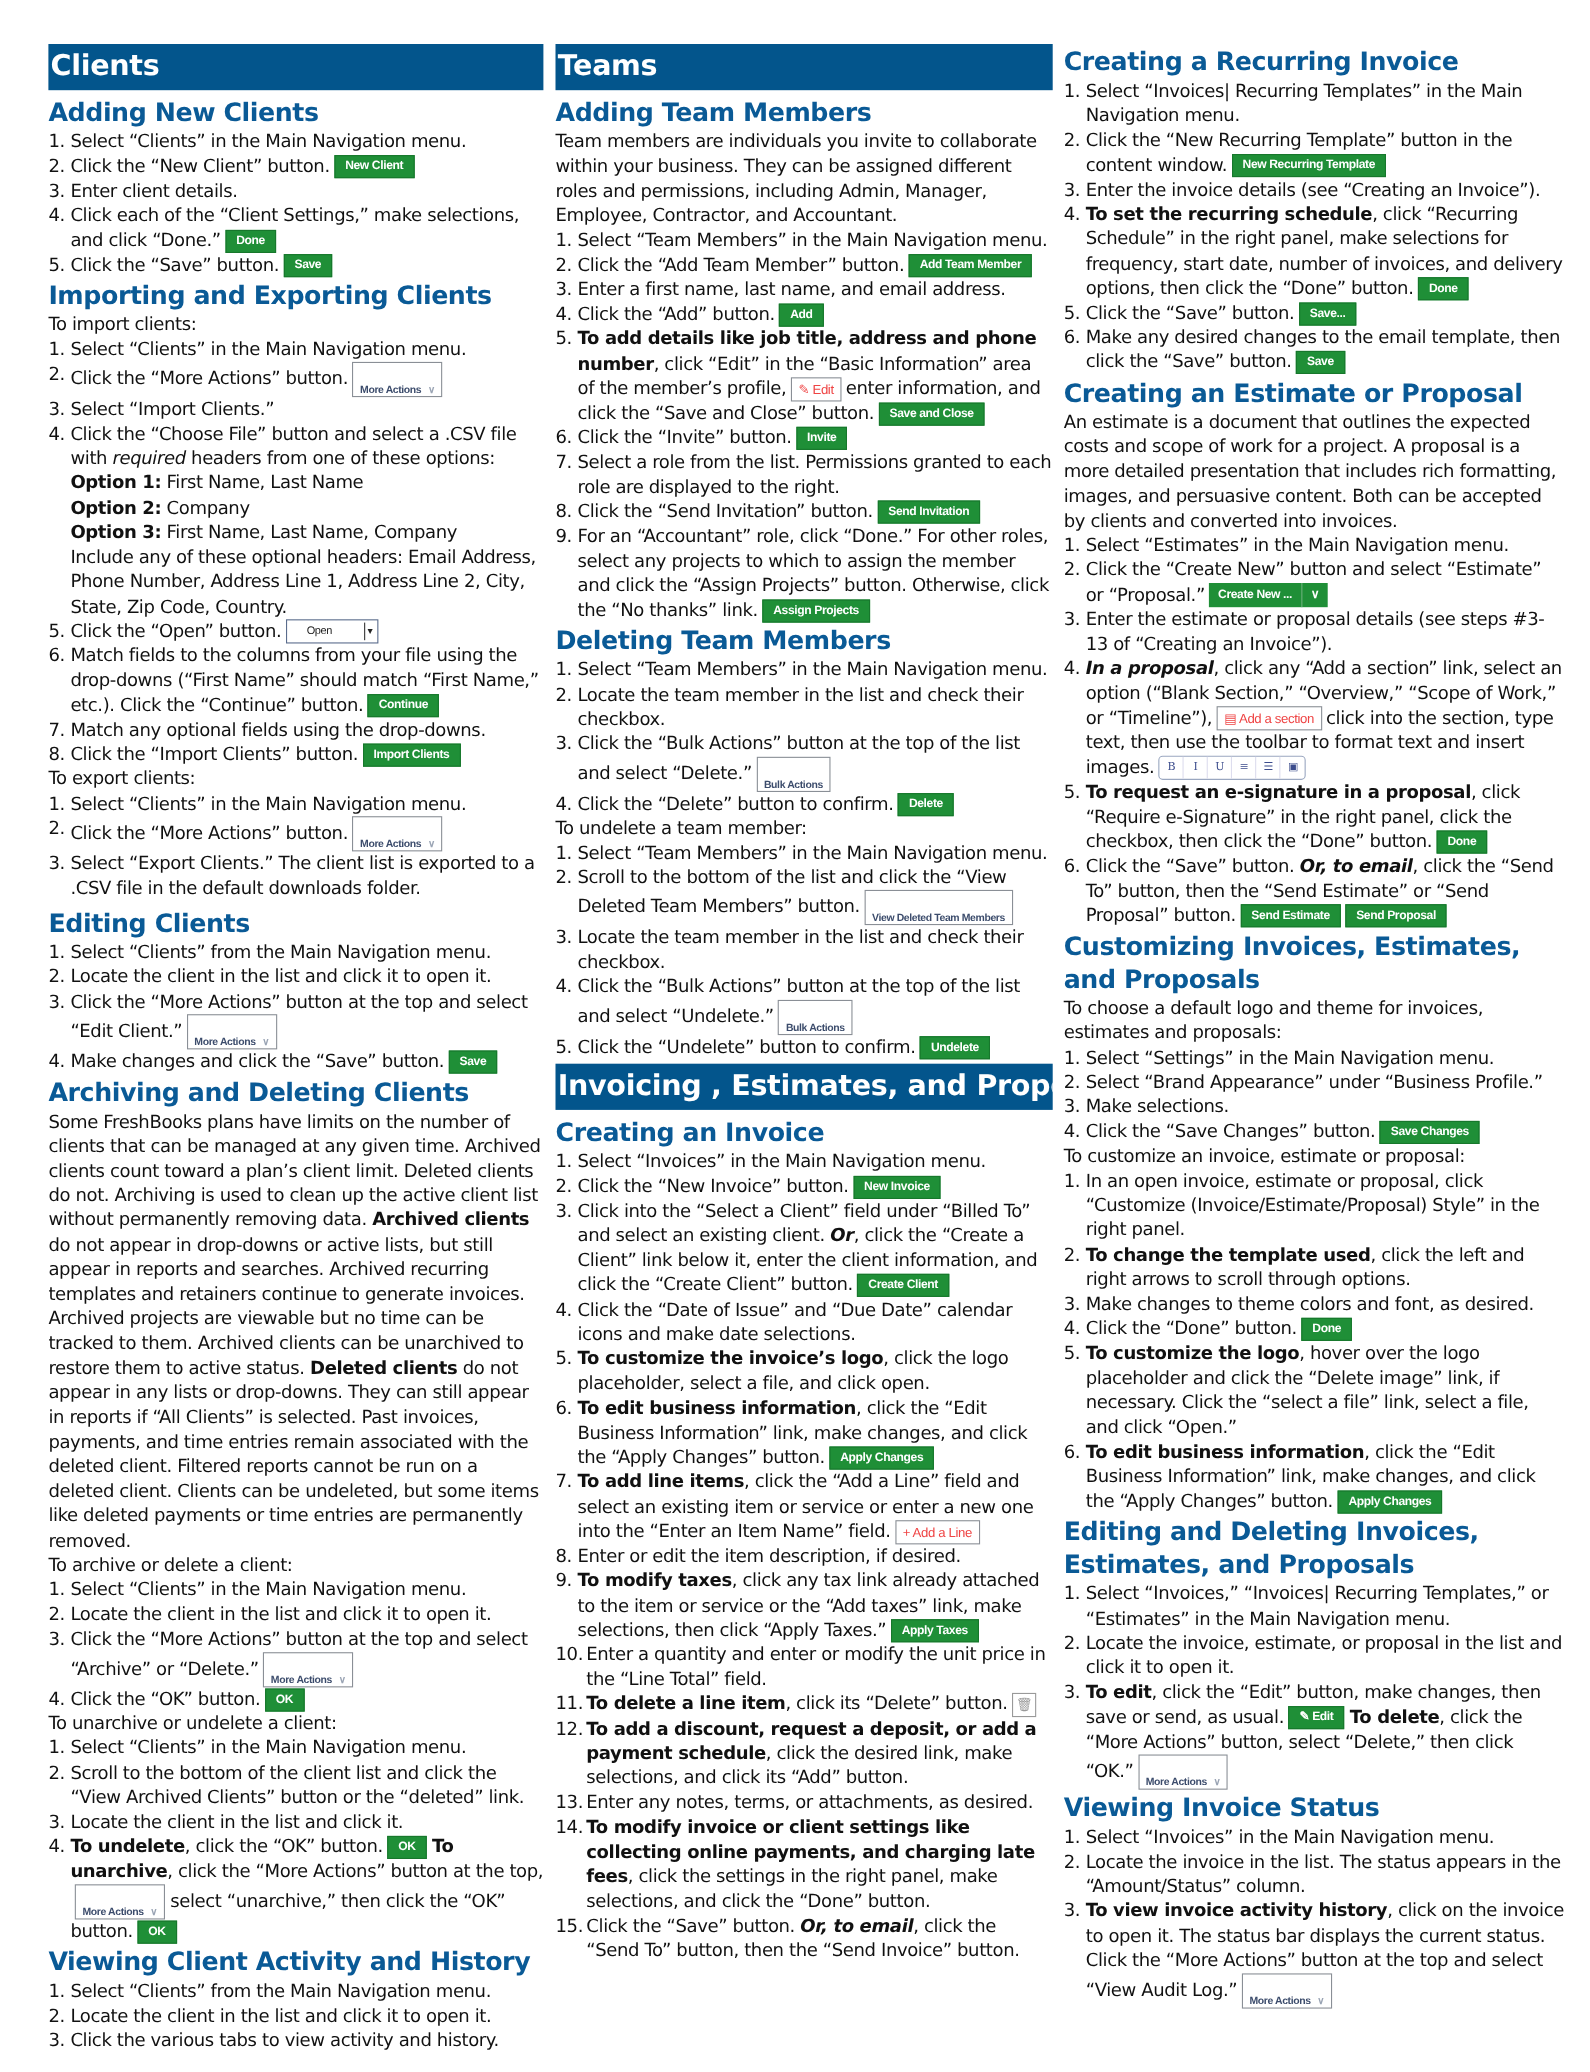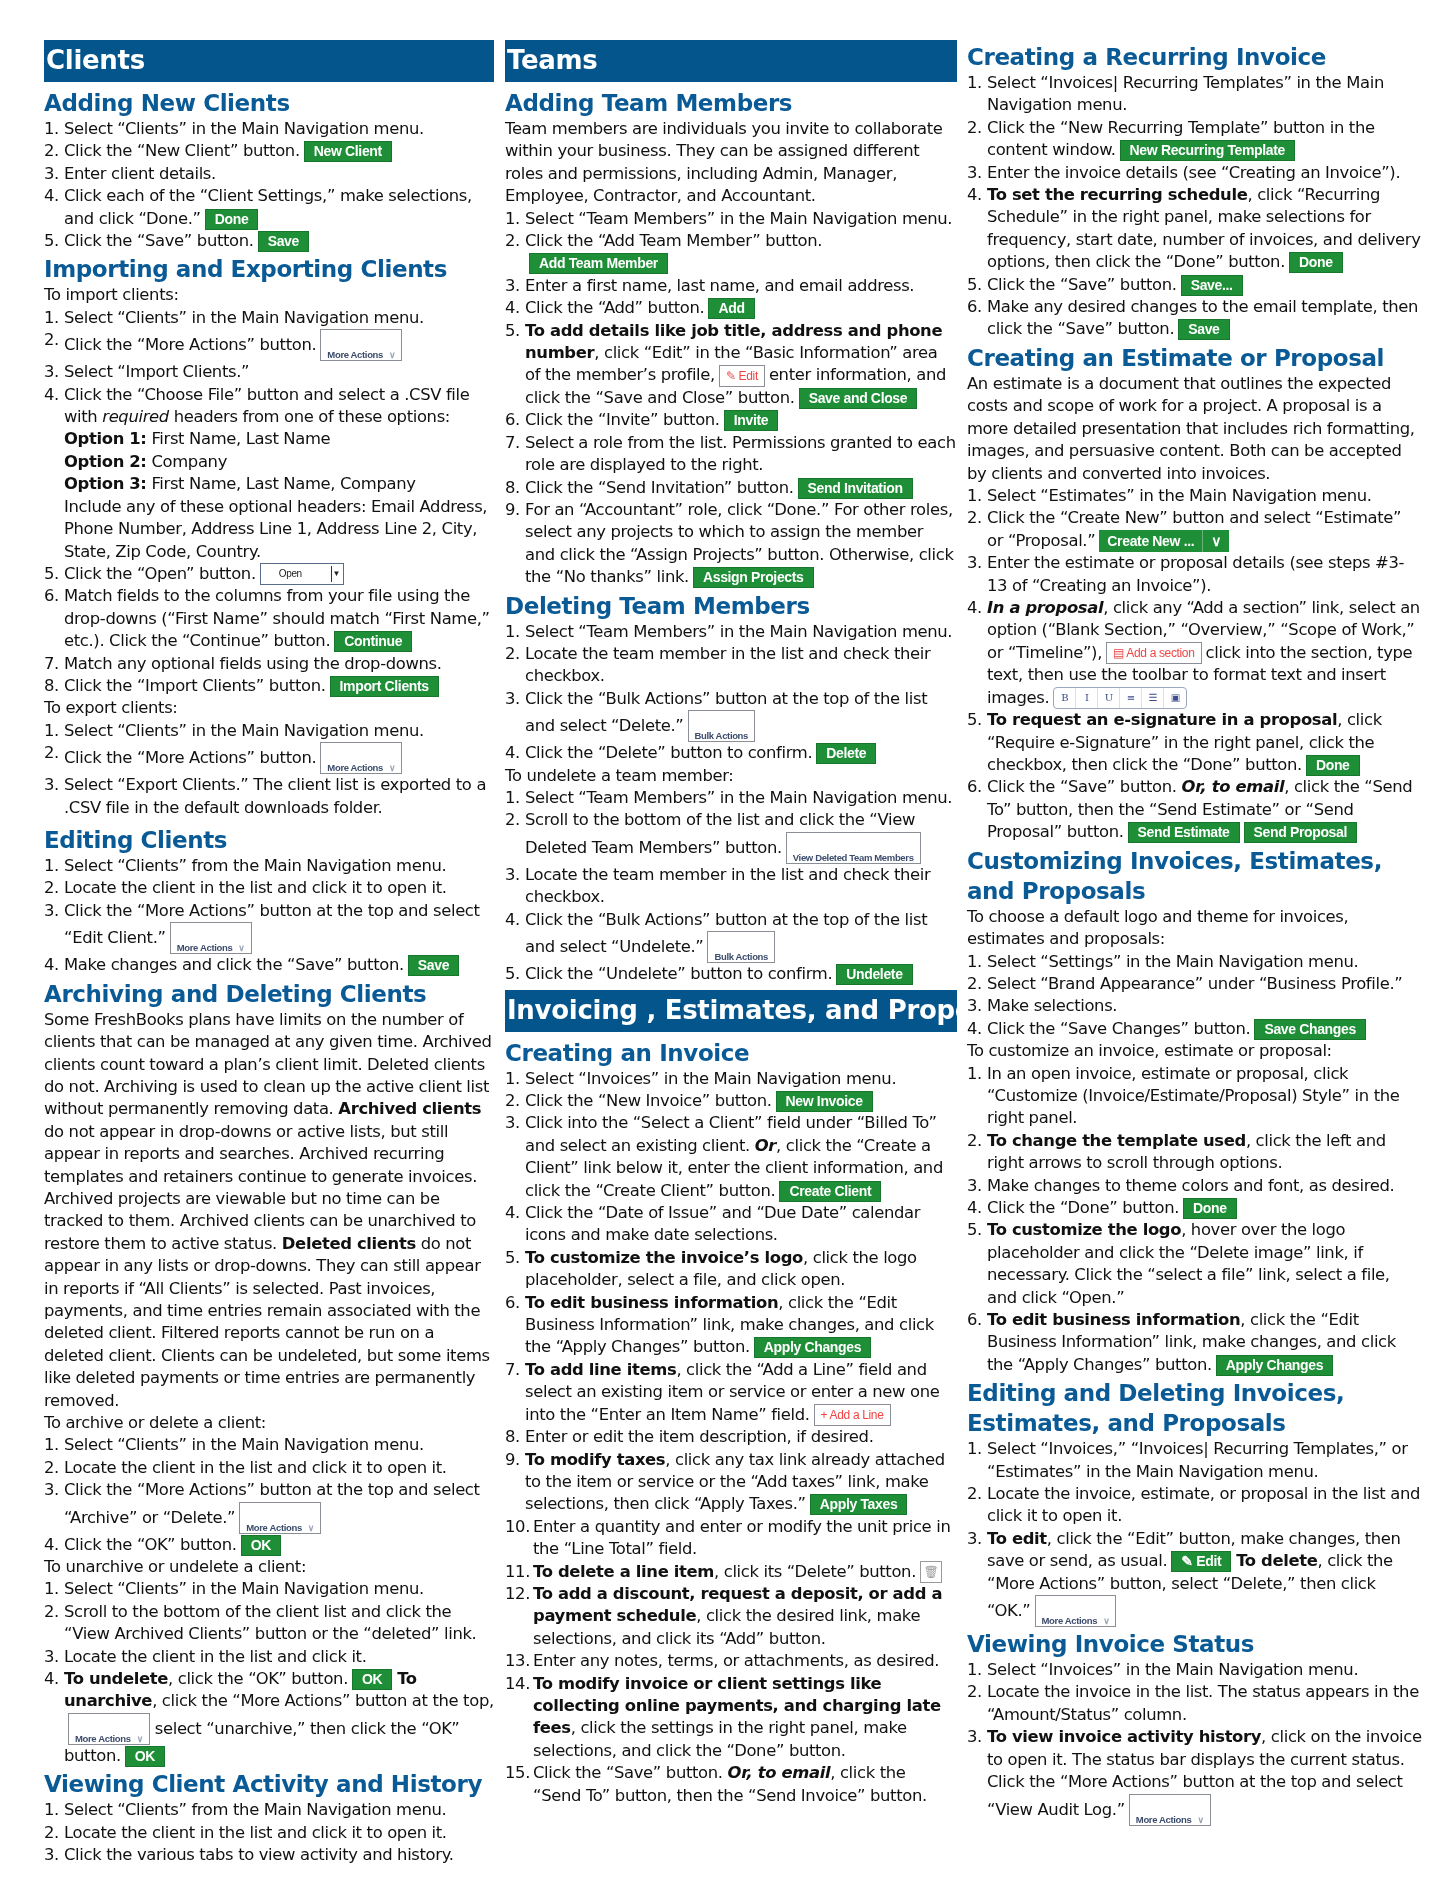--- a/index.html
+++ b/index.html
@@ -25,39 +25,39 @@
   .sub { font-weight: normal; }
   ol { list-style: none; }
   li { display: flex; }
   li .num { flex: 0 0 auto; width: 20px; }
   li .num.wide { width: 28px; }
   li .txt { flex: 1; }
   b { font-weight: bold; }
   .btn {
     display: inline-block; background: #1f8f37; color: #fff;
     font-family: "Liberation Sans", sans-serif; font-weight: bold;
-    font-size: 14px; line-height: 19px; height: 21px; padding: 0 9px;
+    font-size: 11px; line-height: 19px; height: 21px; padding: 0 9px;
     border: 1px solid #17772c; vertical-align: middle; margin-left: 4px; white-space: nowrap;
   }
   .obtn {
     display: inline-block; background: #fff; color: #3c4c6c;
     font-family: "Liberation Sans", sans-serif; font-weight: bold;
     font-size: 9.5px; line-height: 19px; height: 22px; padding: 15px 6px;
     border: 1px solid #8a8f96; vertical-align: middle; margin-left: 4px; white-space: nowrap;
   }
   .obtn .chev { color: #9aa4b4; margin-left: 6px; font-size: 9px; }
   .openbtn { display:inline-block; width: 84px; height: 22px; border:1px solid #5a6c8c;
     font-family:"Liberation Sans",sans-serif; font-size:10px; line-height:20px; vertical-align: middle; margin-left:4px; position: relative; text-align: left; padding-left: 18px; color:#222;}
   .openbtn .dd { position:absolute; right:2px; top:2px; width:10px; height:16px; border-left:1px solid #333; font-size:8px; line-height:16px; text-align:center;}
   .editbtn { display:inline-block; border:1px solid #8a8f96; color:#ef4444; font-family:"Liberation Sans",sans-serif; font-size:12px; line-height:20px; height:22px; padding:0 6px; vertical-align:middle; margin: 0 4px;}
   .trash { display:inline-block; width:22px; height:22px; border:1px solid #999; color:#999; font-size:12px; text-align:center; line-height:20px; vertical-align:middle; margin-left:4px;}
   .toolbar { display:inline-flex; border:1px solid #9aa7c0; border-radius:4px; height:22px; vertical-align:middle; margin-left:4px; font-family:"DejaVu Serif",serif; font-size:10px; color:#3c4c8c;}
   .toolbar span { width:22px; text-align:center; line-height:20px; border-right:1px solid #dde; }
   .toolbar span:last-child { border-right:none; }
-  .split { display:inline-flex; background:#1f8f37; color:#fff; font-family:"Liberation Sans",sans-serif; font-weight:bold; font-size:14px; height:22px; line-height:22px; vertical-align:middle; margin-left:4px;}
+  .split { display:inline-flex; background:#1f8f37; color:#fff; font-family:"Liberation Sans",sans-serif; font-weight:bold; font-size:11px; height:22px; line-height:22px; vertical-align:middle; margin-left:4px;}
   .split .a { padding:0 8px; border-right:1px solid #6bb07a; }
   .split .b { padding:0 8px; }
   .gap { height: 4px; }
 </style>
 </head>
 <body>
 
 <div class="page">
 
   <div class="col col1">

